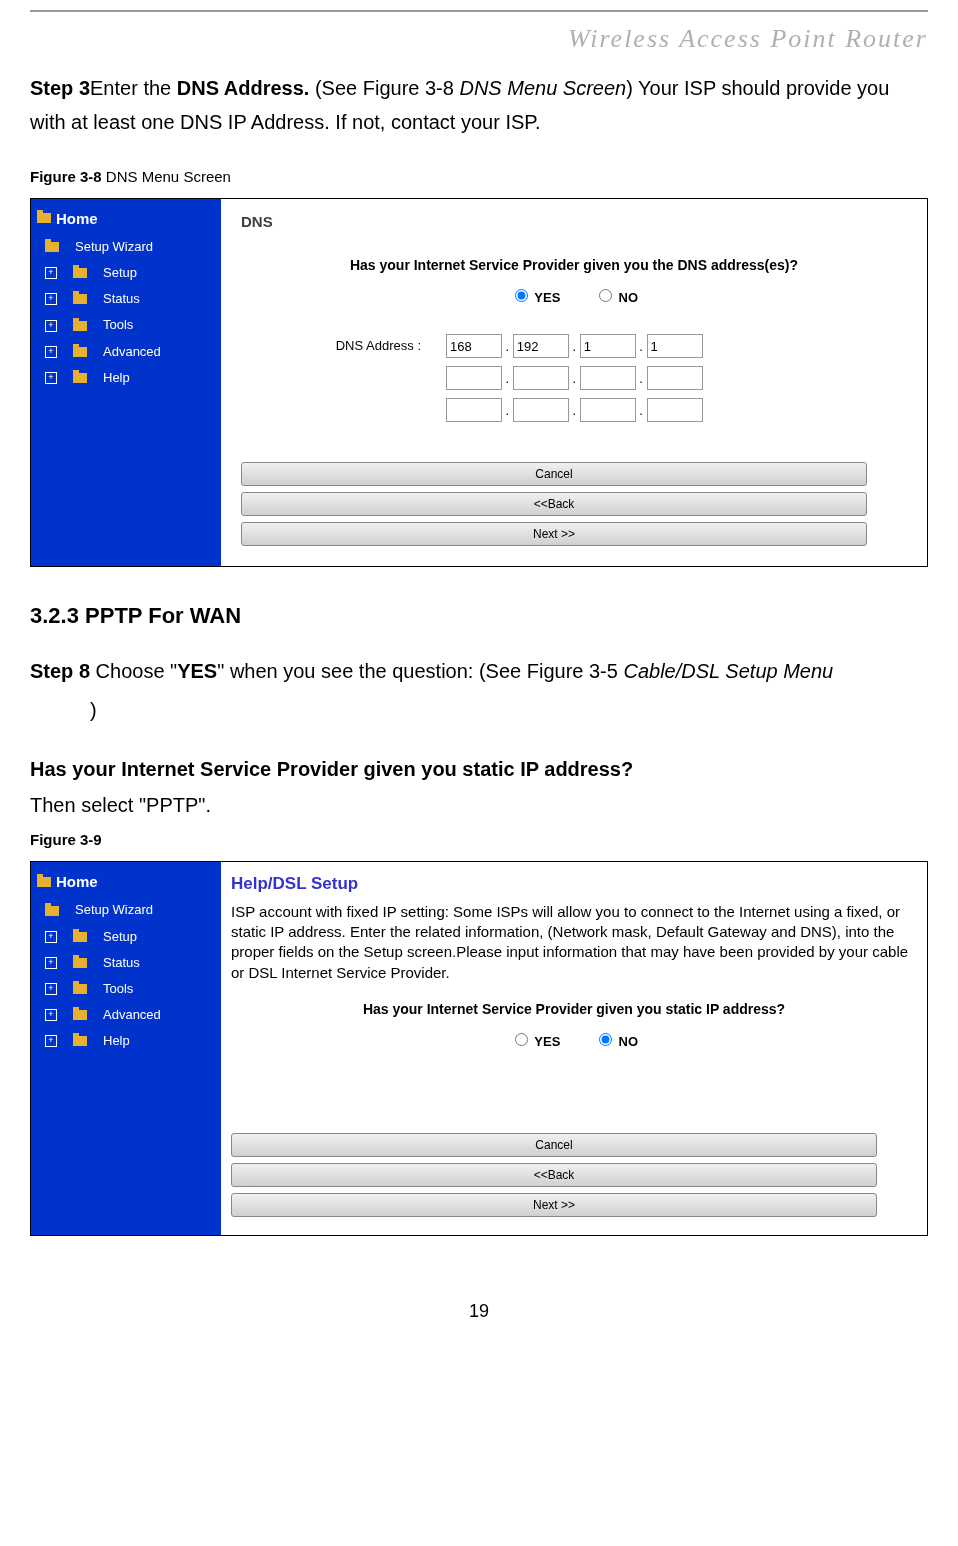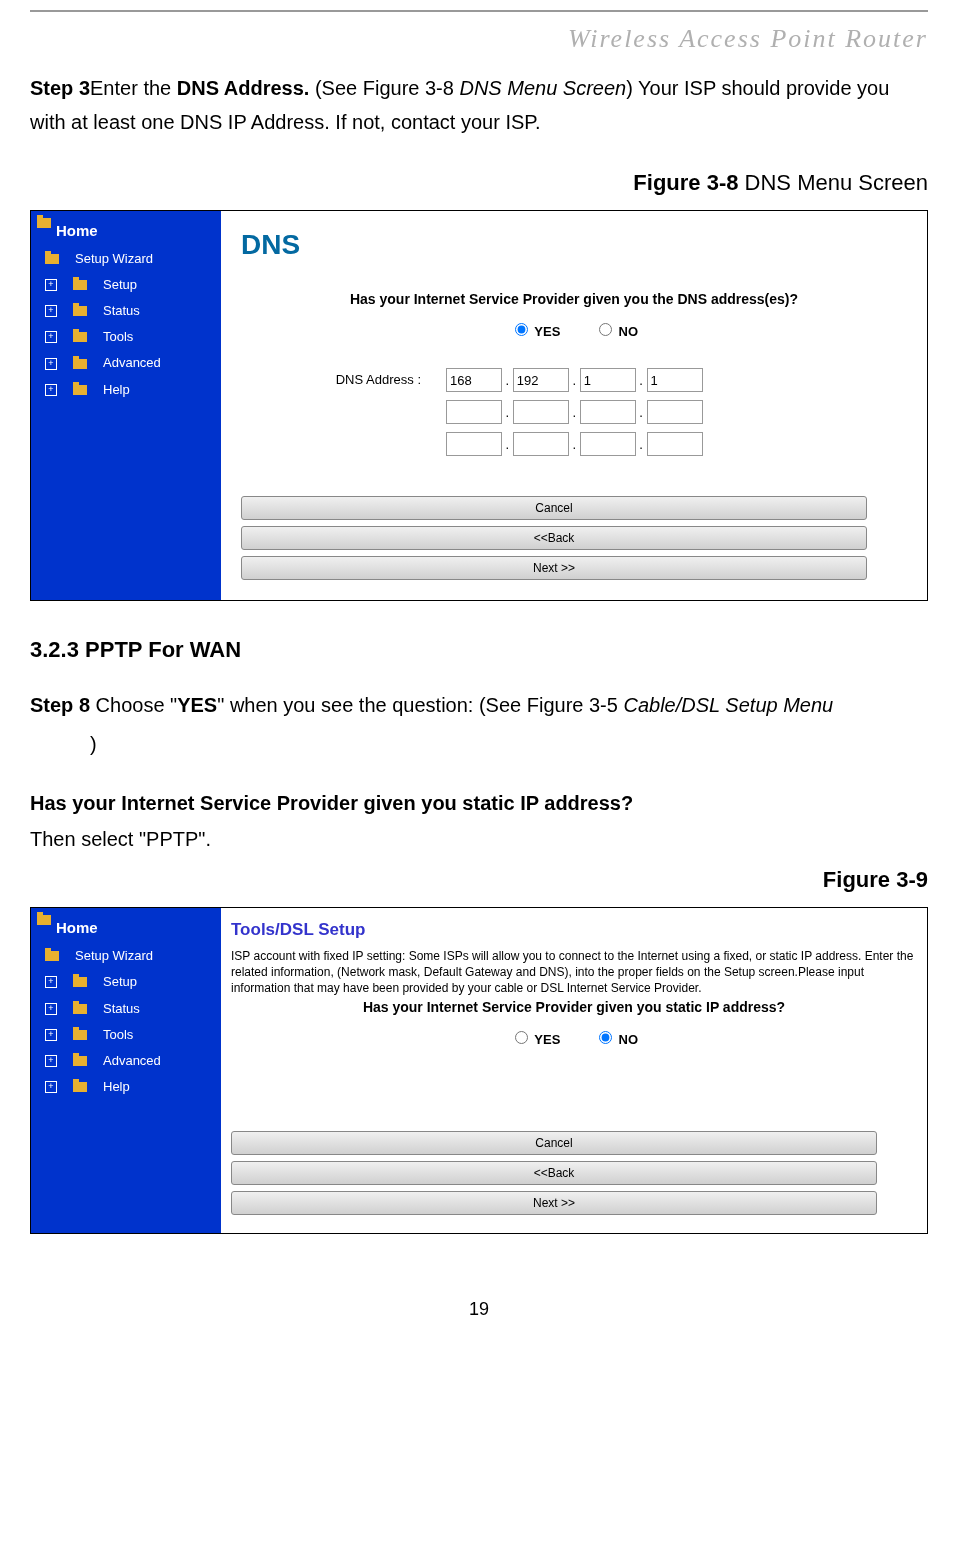--- a/index.html
+++ b/index.html
@@ -21,22 +21,22 @@
       font-family: Georgia, serif;
       font-size: 26px;
       letter-spacing: 2px;
       margin-bottom: 10px;
     }
     .body-text {
       font-size: 20px;
       margin-bottom: 25px;
     }
     .figure-caption {
-      text-align: right;
-      font-size: 22px;
+      text-align: left;
+      font-size: 15px;
       margin-bottom: 8px;
     }
     .figure-frame {
       border: 1px solid #000;
       padding: 0;
       margin-bottom: 30px;
     }
     .figure-inner {
       display: flex;
       width: 100%;
@@ -47,20 +47,21 @@
       width: 190px;
       padding: 4px 0;
       font-size: 13px;
       flex-shrink: 0;
     }
     .sidebar-home {
       font-weight: bold;
       font-size: 15px;
       padding: 3px 6px;
       display: flex;
+      align-items: center;
       gap: 5px;
     }
     .sidebar-item {
       padding: 2px 6px 2px 14px;
       display: flex;
       align-items: center;
       gap: 16px;
     }
     .folder-icon {
       display: inline-block;
@@ -87,23 +88,23 @@
       line-height: 9px;
       text-align: center;
       color: white;
     }
     .main-content {
       background: white;
       flex: 1;
       padding: 10px 20px;
     }
     .dns-title {
-      color: #0369a1;
-      font-weight: bold;
-      font-size: 28px;
+      color: #404040;
+      font-weight: bold;
+      font-size: 15px;
       margin-bottom: 20px;
     }
     .question-text {
       font-weight: bold;
       font-size: 14px;
       text-align: center;
       margin-bottom: 8px;
     }
     .radio-row {
       text-align: center;
@@ -150,23 +151,23 @@
       font-size: 12px;
       cursor: pointer;
     }
     .cable-title {
       color: #3333cc;
       font-weight: bold;
       font-size: 17px;
       margin-bottom: 3px;
     }
     .cable-desc {
-      font-size: 12px;
+      font-size: 15px;
       line-height: 1.35;
-      margin-bottom: 0;
+      margin-bottom: 15px;
     }
     .section-heading {
       font-weight: bold;
       font-size: 22px;
       margin-top: 10px;
       margin-bottom: 20px;
     }
     .indent {
       padding-left: 60px;
     }
@@ -321,21 +322,21 @@
           <span class="folder-icon"></span>
           <span>Advanced</span>
         </div>
       <div class="sidebar-item">
           <span class="expand-box">+</span>
           <span class="folder-icon"></span>
           <span>Help</span>
         </div>
     </div>
     <div class="main-content" style="padding:8px 10px;">
-      <div class="cable-title">Tools/DSL Setup</div>
+      <div class="cable-title">Help/DSL Setup</div>
       <div class="cable-desc">ISP account with fixed IP setting: Some ISPs will allow you to connect to the Internet using a fixed, or static IP address. Enter the related information, (Network mask, Default Gateway and DNS), into the proper fields on the Setup screen.Please input information that may have been provided by your cable or DSL Internet Service Provider.</div>
       <div class="question-text">Has your Internet Service Provider given you static IP address?</div>
       <div class="radio-row" style="margin-bottom:20px">
         <label><input type="radio" style=""> <span>YES</span></label>
         <label><input type="radio" checked="" style=""> <span>NO</span></label>
       </div>
       <div class="button-row" style="margin-top:80px">
         <button class="btn">Cancel</button>
         <button class="btn">&lt;&lt;Back</button>
         <button class="btn">Next &gt;&gt;</button>

